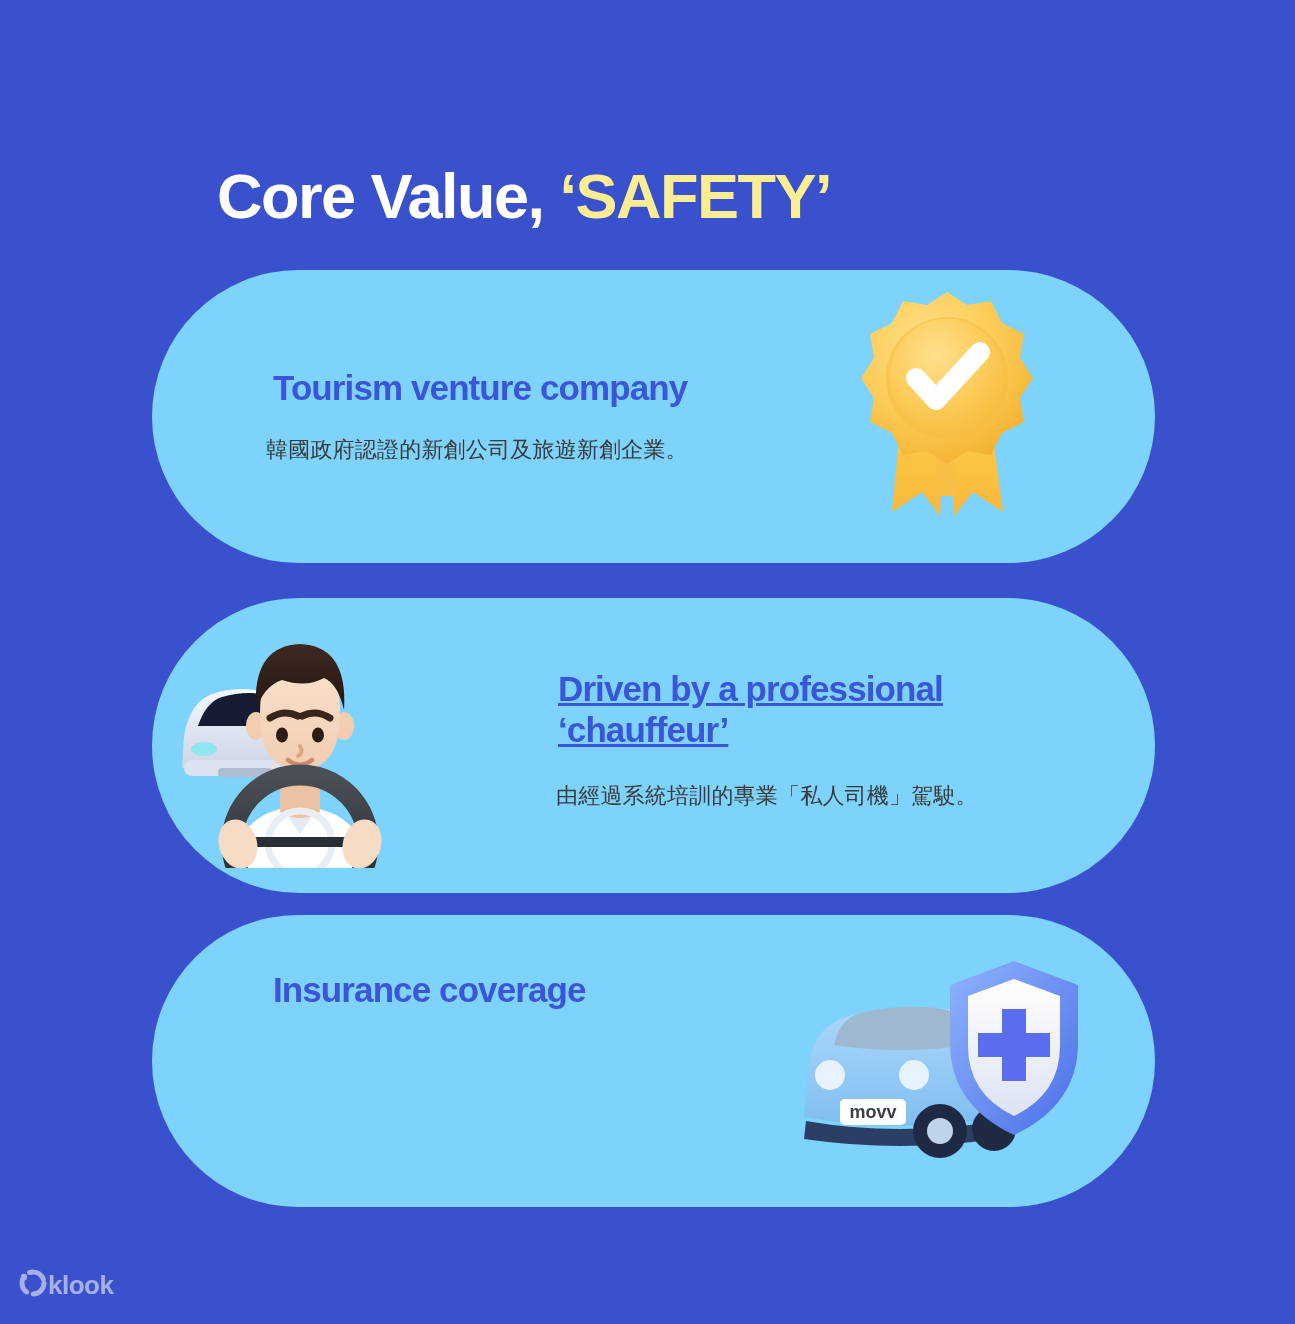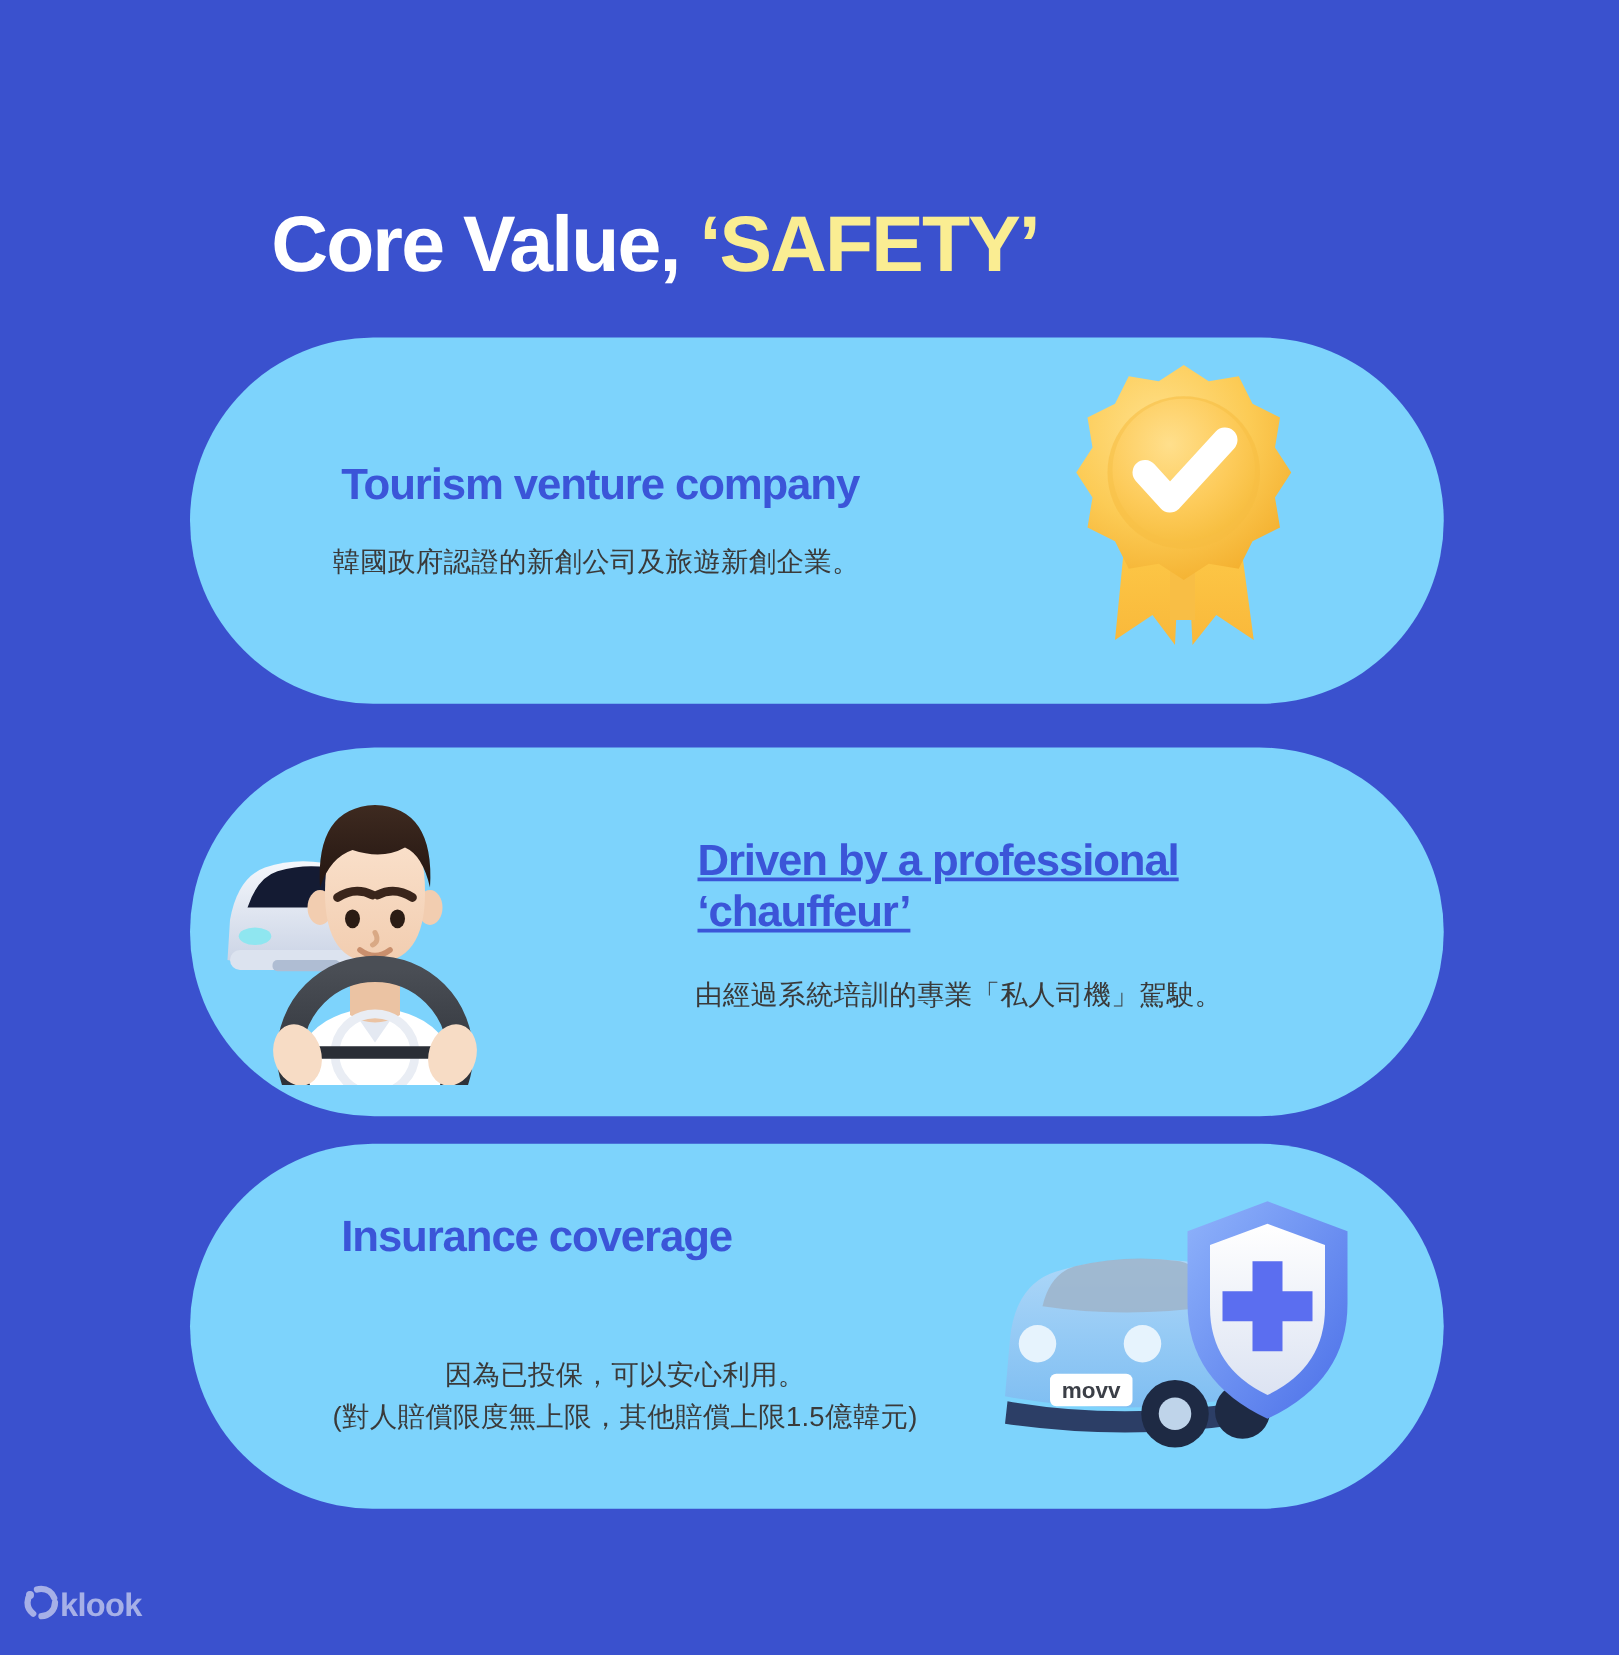--- a/index.html
+++ b/index.html
@@ -215,24 +215,20 @@
       </g>
 
       <ellipse cx="66" cy="226" rx="19" ry="25" fill="#F7DCC5" transform="rotate(-16 66 226)"></ellipse>
       <ellipse cx="190" cy="226" rx="19" ry="25" fill="#F7DCC5" transform="rotate(16 190 226)"></ellipse>
     </svg>
   </div>
 </section>
 
 <section class="card" id="card-3">
   <h2 class="card-heading">Insurance coverage</h2>
-  <p class="card-body">
-    <span>因為已投保，可以安心利用。</span><br>
-    <span>(對人賠償限度無上限，其他賠償上限1.5億韓元)</span>
-  </p>
 
   <div class="illo" id="illo-insure">
     <svg viewBox="0 0 300 215" width="300" height="215" aria-hidden="true">
       <defs>
         <linearGradient id="gCar3" x1="0" y1="0" x2="0" y2="1">
           <stop offset="0%" stop-color="#ADD7F8"></stop>
             <stop offset="100%" stop-color="#7FBEF2"></stop>
         </linearGradient>
         <linearGradient id="gShieldOuter" x1="0" y1="0" x2="1" y2="1">
           <stop offset="0%" stop-color="#8FB3FB"></stop>

